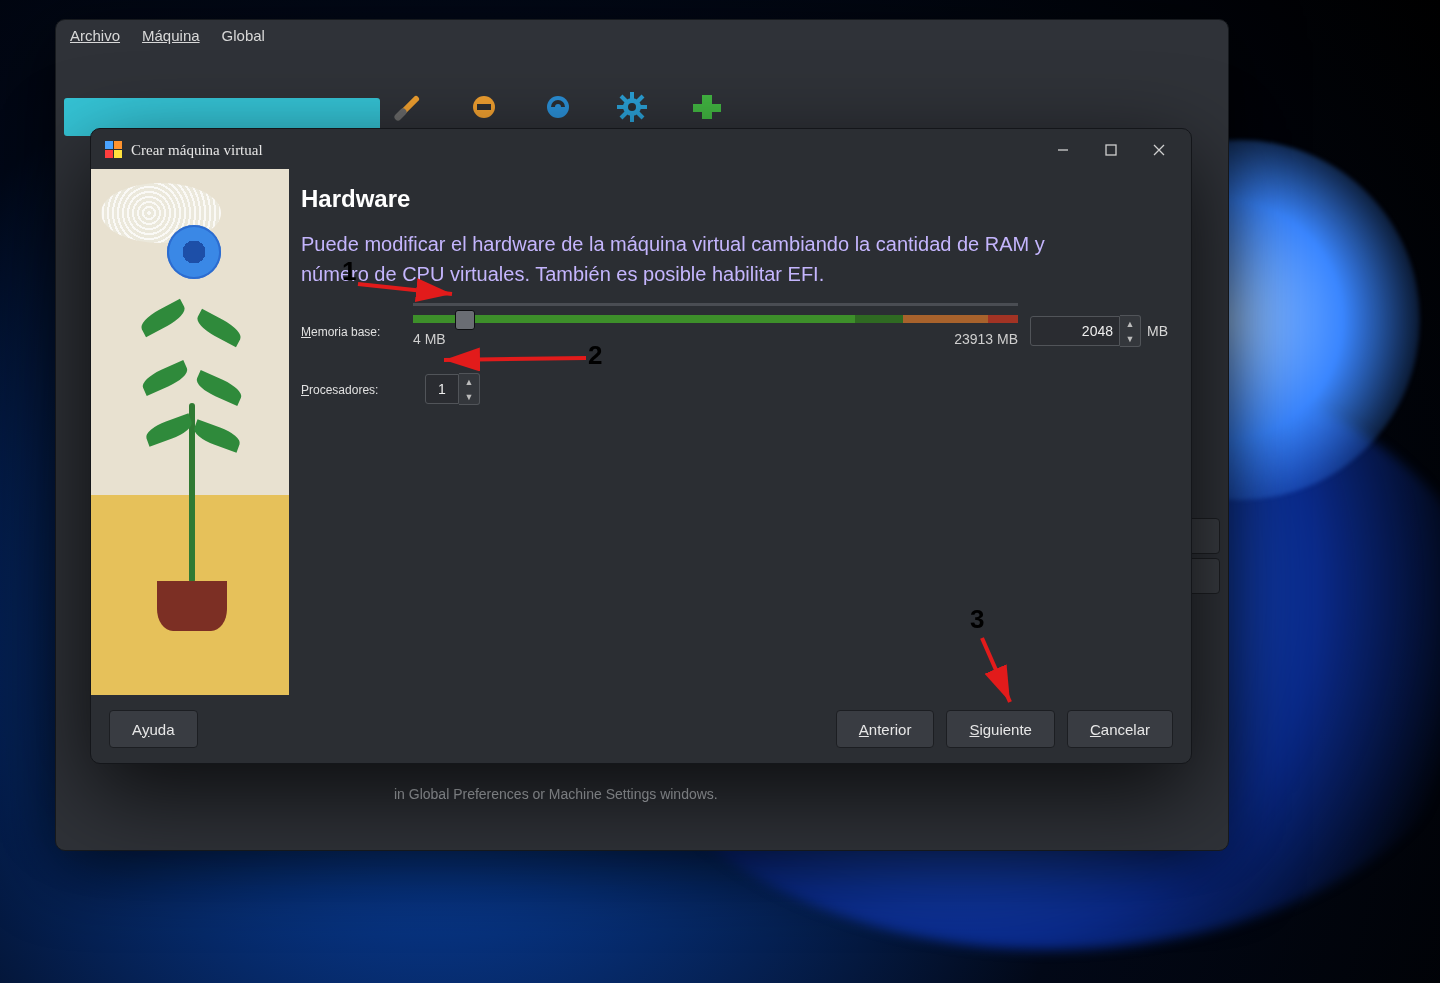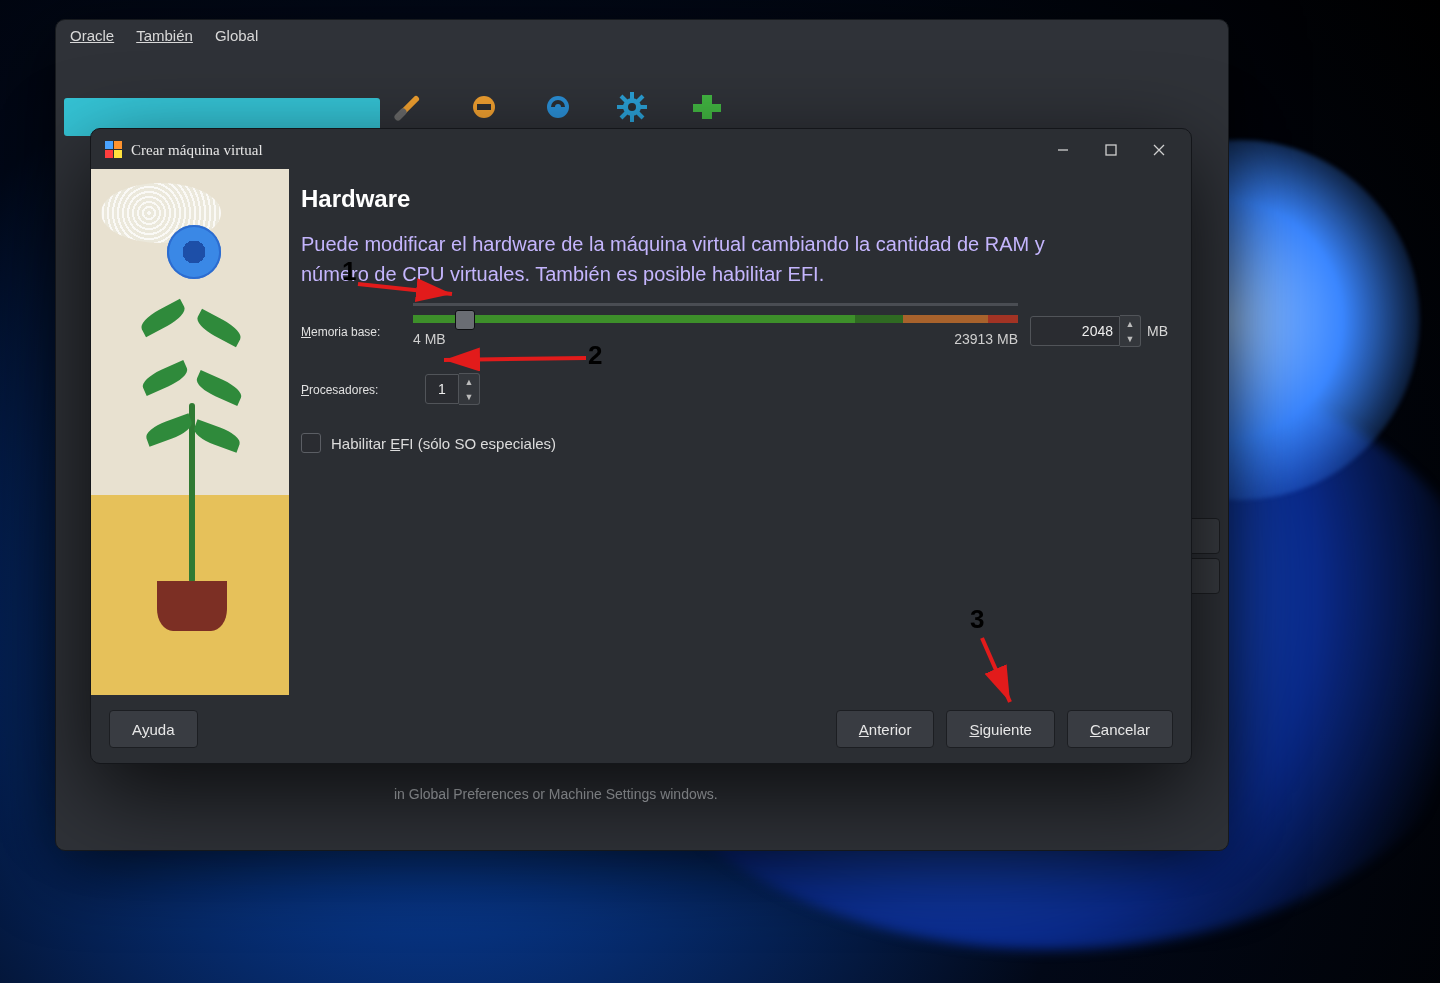--- a/index.html
+++ b/index.html
@@ -72,22 +72,22 @@
   .arrow{position:absolute;}
   .arrow svg{overflow:visible;}
 </style>
 </head>
 <body>
 
 <div class="wallpaper"></div>
 
 <div class="win" style="left:55px;top:19px;width:1172px;height:830px;">
   <div class="menubar">
-    <span class="mi"><u>Oracle</u></span>
-    <span class="mi"><u>También</u></span>
+    <span class="mi"><u>Archivo</u></span>
+    <span class="mi"><u>Máquina</u></span>
     <span class="mi"><span>Global</span></span>
   </div>
   <div class="main-body">
     <div class="sidebar"></div>
     <div class="toolbar">
       <svg class="toolicon" viewBox="0 0 34 30">
           <path d="M7 22 L22 7" stroke="#f0a030" stroke-width="6" stroke-linecap="round"></path>
           <path d="M4 25 L9 20" stroke="#6a6a6a" stroke-width="7" stroke-linecap="round"></path>
         </svg>
       <svg class="toolicon" viewBox="0 0 34 30">
@@ -199,24 +199,20 @@
         <div class="valbox narrow">
           <input class="valinput" value="1" style="">
           <div class="spin">
               <div>▲</div>
               <div>▼</div>
             </div>
           <span class="valunit"></span>
         </div>
       </div>
 
-      <div class="chk-row">
-        <div class="chk"></div>
-        <div class="chk-label">Habilitar <u>E</u>FI (sólo SO especiales)</div>
-      </div>
     </div>
   </div>
 
   <div class="dlg-btns">
     <div class="btn">A<u>y</u>uda</div>
     <div class="spacer"></div>
     <div class="btn"><u>A</u>nterior</div>
     <div class="btn"><u>S</u>iguiente</div>
     <div class="btn"><u>C</u>ancelar</div>
   </div>

